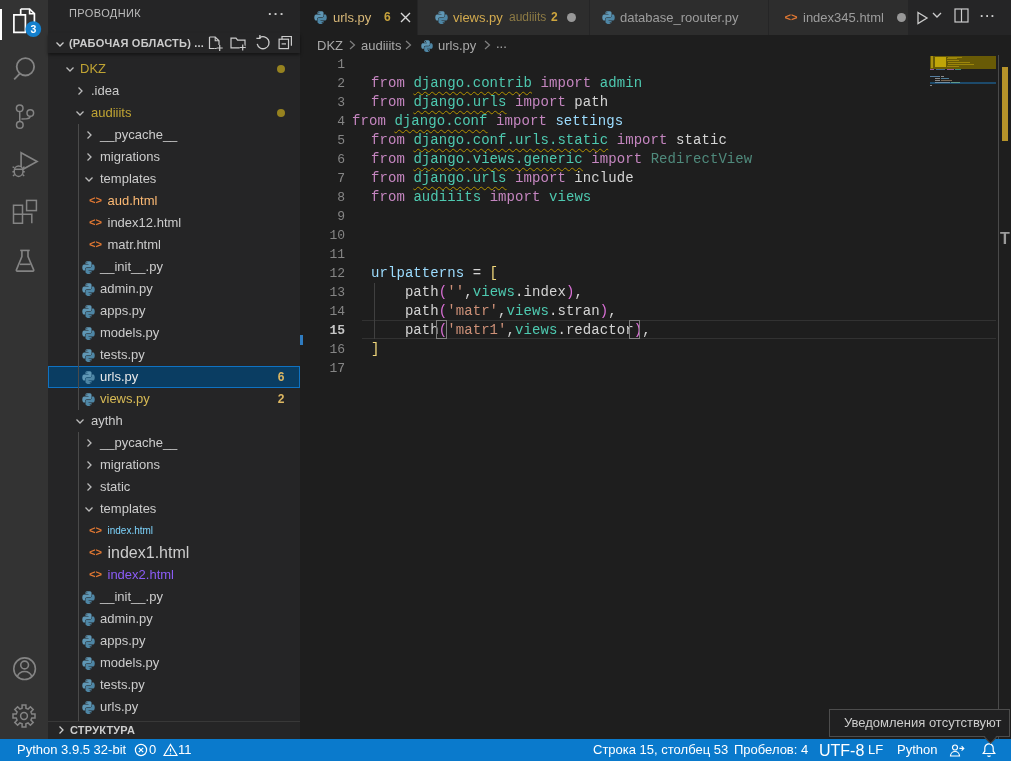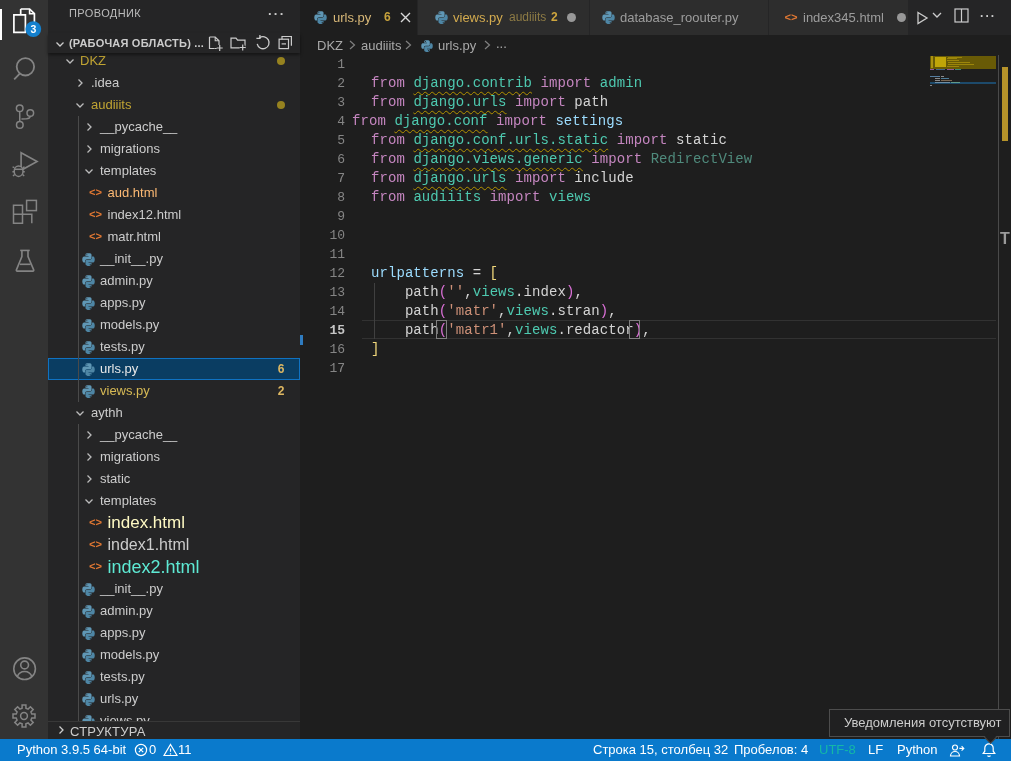--- a/index.html
+++ b/index.html
@@ -192,21 +192,21 @@
 <circle cx="18.6" cy="18.7" r="10.8" fill="none" stroke="#848484" stroke-width="1.6"></circle>
 <circle cx="18.6" cy="15.0" r="3.9" fill="none" stroke="#848484" stroke-width="1.6"></circle>
 <path d="M11.3 26.6 a7.8 7.8 0 0 1 14.6 0" fill="none" stroke="#848484" stroke-width="1.6"></path>
   </svg>
 <svg class="ab" style="left:6px;top:698px" width="40" height="40" viewBox="0 0 40 40">
 <path d="M25.8 10.1 L29.0 10.1 L29.0 13.9 L25.8 13.9 L24.9 16.1 L27.2 18.4 L24.4 21.2 L22.1 18.9 L19.9 19.8 L19.9 23.0 L16.1 23.0 L16.1 19.8 L13.9 18.9 L11.6 21.2 L8.8 18.4 L11.1 16.1 L10.2 13.9 L7.0 13.9 L7.0 10.1 L10.2 10.1 L11.1 7.9 L8.8 5.6 L11.6 2.8 L13.9 5.1 L16.1 4.2 L16.1 1.0 L19.9 1.0 L19.9 4.2 L22.1 5.1 L24.4 2.8 L27.2 5.6 L24.9 7.9 Z" fill="none" stroke="#848484" stroke-width="1.5" transform="translate(0,6)"></path>
 <circle cx="18" cy="18" r="3.4" fill="none" stroke="#848484" stroke-width="1.5"></circle>
   </svg>
 
 <div class="ab" style="left:48px;top:0;width:252px;height:739px;background:#252526;overflow:hidden">
-<div style="position:absolute;left:0;top:8px;width:252px;height:569px" id="treeclip">
+<div style="position:absolute;left:0;top:16px;width:252px;height:569px" id="treeclip">
 <div class="ab" style="left:0px;top:350px;width:252px;height:22px;background:#0a3d62;box-shadow:inset 0 0 0 1px #0f72c2"></div>
 <div class="ab" style="left:29.5px;top:108px;width:1px;height:286px;background:#4a4a4a"></div>
 <div class="ab" style="left:29.5px;top:416px;width:1px;height:305px;background:#4a4a4a"></div>
 <svg class="ab" style="left:14px;top:45px" width="16" height="16" viewBox="0 0 16 16">
         <polyline points="4.5,6.5 8,10 11.5,6.5" fill="none" stroke="#bbbbbb" stroke-width="1.3"></polyline>
       </svg>
 <div class="ab" style="left:32px;top:44px;font-size:13px;line-height:18px;color:#c0a433;white-space:nowrap">DKZ</div>
 <div class="ab" style="left:229px;top:49px;width:8px;height:8px;border-radius:50%;background:#96821f"></div>
 <svg class="ab" style="left:23.5px;top:67px" width="16" height="16" viewBox="0 0 16 16">
         <polyline points="6.5,4.5 10,8 6.5,11.5" fill="none" stroke="#bbbbbb" stroke-width="1.3"></polyline>
@@ -286,25 +286,25 @@
 <div class="ab" style="left:52px;top:440px;font-size:13px;line-height:18px;color:#cccccc;white-space:nowrap">migrations</div>
 <svg class="ab" style="left:33px;top:463px" width="16" height="16" viewBox="0 0 16 16">
         <polyline points="6.5,4.5 10,8 6.5,11.5" fill="none" stroke="#bbbbbb" stroke-width="1.3"></polyline>
       </svg>
 <div class="ab" style="left:52px;top:462px;font-size:13px;line-height:18px;color:#cccccc;white-space:nowrap">static</div>
 <svg class="ab" style="left:33px;top:485px" width="16" height="16" viewBox="0 0 16 16">
         <polyline points="4.5,6.5 8,10 11.5,6.5" fill="none" stroke="#bbbbbb" stroke-width="1.3"></polyline>
       </svg>
 <div class="ab" style="left:52px;top:484px;font-size:13px;line-height:18px;color:#cccccc;white-space:nowrap">templates</div>
 <span class="ab" style="left:39.5px;top:507px;width:16px;height:16px;color:#e37933;font:bold 11px 'Liberation Mono',monospace;text-align:center;line-height:16px">&lt;&gt;</span>
-<div class="ab" style="left:59.5px;top:506px;font-size:17px;line-height:18px;color:#fef9c3;white-space:nowrap">index.html</div>
+<div class="ab" style="left:59.5px;top:506px;font-size:10px;line-height:18px;color:#7dd3fc;white-space:nowrap">index.html</div>
 <span class="ab" style="left:39.5px;top:529px;width:16px;height:16px;color:#e37933;font:bold 11px 'Liberation Mono',monospace;text-align:center;line-height:16px">&lt;&gt;</span>
 <div class="ab" style="left:59.5px;top:528px;font-size:16px;line-height:18px;color:#cccccc;white-space:nowrap">index1.html</div>
 <span class="ab" style="left:39.5px;top:551px;width:16px;height:16px;color:#e37933;font:bold 11px 'Liberation Mono',monospace;text-align:center;line-height:16px">&lt;&gt;</span>
-<div class="ab" style="left:59.5px;top:550px;font-size:18px;line-height:18px;color:#5eead4;white-space:nowrap">index2.html</div>
+<div class="ab" style="left:59.5px;top:550px;font-size:13px;line-height:18px;color:#8b5cf6;white-space:nowrap">index2.html</div>
 <svg class="ab" style="left:34.0px;top:574.5px" width="13" height="13" viewBox="0 0 128 128">
         <path fill="#5f97b5" d="M63.9 2c-5.1 0-10 .4-14.3 1.2C37 5.4 34.7 10.1 34.7 18.5v11.4h29.8v3.8H23.4c-8.7 0-16.3 5.2-18.7 15.1-2.7 11.4-2.9 18.5 0 30.4 2.1 8.9 7.2 15.1 15.8 15.1h10.3V80.7c0-9.8 8.5-18.5 18.7-18.5h29.7c8.3 0 14.9-6.8 14.9-15.2V18.5c0-8.1-6.9-14.2-14.9-15.5C74.2 2.4 69 2 63.9 2zM47.8 11.1c3.1 0 5.6 2.6 5.6 5.7 0 3.1-2.5 5.7-5.6 5.7-3.1 0-5.6-2.6-5.6-5.7 0-3.2 2.5-5.7 5.6-5.7z"></path>
         <path fill="#4e86a5" d="M97.6 33.7v13.3c0 10.2-8.7 18.8-18.7 18.8H49.2c-8.2 0-14.9 7-14.9 15.2v28.5c0 8.1 7 12.9 14.9 15.2 9.5 2.8 18.5 3.3 29.7 0 7.5-2.2 14.9-6.5 14.9-15.2v-11.4H64v-3.8h44.6c8.7 0 11.9-6 14.9-15.1 3.1-9.3 3-18.3 0-30.4-2.1-8.7-6.2-15.1-14.9-15.1h-11zM80.9 105.9c3.1 0 5.6 2.6 5.6 5.7 0 3.2-2.5 5.7-5.6 5.7-3.1 0-5.6-2.6-5.6-5.7 0-3.1 2.5-5.7 5.6-5.7z"></path>
       </svg>
 <div class="ab" style="left:52px;top:572px;font-size:13px;line-height:18px;color:#cccccc;white-space:nowrap">__init__.py</div>
 <svg class="ab" style="left:34.0px;top:596.5px" width="13" height="13" viewBox="0 0 128 128">
         <path fill="#5f97b5" d="M63.9 2c-5.1 0-10 .4-14.3 1.2C37 5.4 34.7 10.1 34.7 18.5v11.4h29.8v3.8H23.4c-8.7 0-16.3 5.2-18.7 15.1-2.7 11.4-2.9 18.5 0 30.4 2.1 8.9 7.2 15.1 15.8 15.1h10.3V80.7c0-9.8 8.5-18.5 18.7-18.5h29.7c8.3 0 14.9-6.8 14.9-15.2V18.5c0-8.1-6.9-14.2-14.9-15.5C74.2 2.4 69 2 63.9 2zM47.8 11.1c3.1 0 5.6 2.6 5.6 5.7 0 3.1-2.5 5.7-5.6 5.7-3.1 0-5.6-2.6-5.6-5.7 0-3.2 2.5-5.7 5.6-5.7z"></path>
         <path fill="#4e86a5" d="M97.6 33.7v13.3c0 10.2-8.7 18.8-18.7 18.8H49.2c-8.2 0-14.9 7-14.9 15.2v28.5c0 8.1 7 12.9 14.9 15.2 9.5 2.8 18.5 3.3 29.7 0 7.5-2.2 14.9-6.5 14.9-15.2v-11.4H64v-3.8h44.6c8.7 0 11.9-6 14.9-15.1 3.1-9.3 3-18.3 0-30.4-2.1-8.7-6.2-15.1-14.9-15.1h-11zM80.9 105.9c3.1 0 5.6 2.6 5.6 5.7 0 3.2-2.5 5.7-5.6 5.7-3.1 0-5.6-2.6-5.6-5.7 0-3.1 2.5-5.7 5.6-5.7z"></path>
       </svg>
 <div class="ab" style="left:52px;top:594px;font-size:13px;line-height:18px;color:#cccccc;white-space:nowrap">admin.py</div>
@@ -364,44 +364,44 @@
 <svg class="ab" style="left:277px;top:34px" width="20" height="20" viewBox="0 0 20 20">
 <path d="M5 11.5 V2.5 H14.4 V11.8" fill="none" stroke="#cccccc" stroke-width="1.2"></path>
 <rect x="2.1" y="5.2" width="9.4" height="9.4" fill="#252526" stroke="#cccccc" stroke-width="1.2"></rect>
 <line x1="4.6" y1="9.9" x2="9" y2="9.9" stroke="#cccccc" stroke-width="1.2"></line>
   </svg>
 
 <div class="ab" style="left:48px;top:721px;width:252px;height:18px;background:#252526;border-top:1px solid #383838"></div>
 <svg class="ab" style="left:53px;top:722px" width="16" height="16" viewBox="0 0 16 16">
     <polyline points="6.5,4.5 10,8 6.5,11.5" fill="none" stroke="#cccccc" stroke-width="1.3"></polyline>
   </svg>
-<span class="ab" style="left:70px;top:724px;font-size:13px;font-weight:normal;color:#cccccc;letter-spacing:0.2px">СТРУКТУРА</span>
+<span class="ab" style="left:70px;top:724px;font-size:11px;font-weight:bold;color:#cccccc;letter-spacing:0.2px">СТРУКТУРА</span>
 
 <div class="ab" style="left:829px;top:709px;width:181px;height:28px;background:#202021;border:1px solid #4d4d4d;z-index:6"></div>
 <span class="ab" style="left:844px;top:715px;font-size:13px;color:#cccccc;z-index:7">Уведомления отсутствуют</span>
 <div class="ab" style="left:986px;top:733px;width:9px;height:9px;background:#202021;border-right:1px solid #4d4d4d;border-bottom:1px solid #4d4d4d;transform:rotate(45deg);z-index:6"></div>
 
 <div class="ab" style="left:0;top:739px;width:1011px;height:22px;background:#0a7acc"></div>
-<span class="ab" style="left:17px;top:742px;font-size:13px;color:#ffffff">Python 3.9.5 64-bit</span>
+<span class="ab" style="left:17px;top:742px;font-size:13px;color:#ffffff">Python 3.9.5 32-bit</span>
 <svg class="ab" style="left:134px;top:743px" width="14" height="14" viewBox="0 0 14 14">
 <circle cx="7" cy="7" r="5.6" fill="none" stroke="#ffffff" stroke-width="1.2"></circle>
 <path d="M4.8 4.8 L9.2 9.2 M9.2 4.8 L4.8 9.2" stroke="#ffffff" stroke-width="1.2"></path>
   </svg>
 <svg class="ab" style="left:163px;top:743px" width="15" height="14" viewBox="0 0 15 14">
 <path d="M7.5 1.5 L14 12.5 H1 Z" fill="none" stroke="#ffffff" stroke-width="1.2"></path>
 <path d="M7.5 5.5 v3.2 M7.5 10.3 v1.2" stroke="#ffffff" stroke-width="1.2"></path>
   </svg>
 <svg class="ab" style="left:949px;top:743px" width="16" height="15" viewBox="0 0 16 15">
 <circle cx="6" cy="4.5" r="2.5" fill="none" stroke="#ffffff" stroke-width="1.2"></circle>
 <path d="M1.5 13 a4.5 4.5 0 0 1 9 0 Z" fill="none" stroke="#ffffff" stroke-width="1.2"></path>
 <path d="M10.5 5.5 h5 M13 3 l2.5 2.5 -2.5 2.5" fill="none" stroke="#ffffff" stroke-width="1.2" transform="scale(0.9) translate(1 0.5)"></path>
   </svg>
 <svg class="ab" style="left:981px;top:742px" width="16" height="16" viewBox="0 0 16 16">
 <path d="M8 1.8 a4.2 4.2 0 0 1 4.2 4.2 v3.2 l1.6 2.3 H2.2 l1.6 -2.3 V6 A4.2 4.2 0 0 1 8 1.8 Z" fill="none" stroke="#ffffff" stroke-width="1.2"></path>
 <path d="M6.6 13.5 a1.5 1.5 0 0 0 2.8 0" fill="none" stroke="#ffffff" stroke-width="1.2"></path>
   </svg>
 <span class="ab" style="left:149px;top:742px;font-size:13px;color:#ffffff">0</span>
 <span class="ab" style="left:178px;top:742px;font-size:13px;color:#ffffff">11</span>
-<span class="ab" style="left:593px;top:742px;font-size:13px;color:#ffffff">Строка 15, столбец 32</span>
+<span class="ab" style="left:593px;top:742px;font-size:13px;color:#ffffff">Строка 15, столбец 53</span>
 <span class="ab" style="left:734px;top:742px;font-size:13px;color:#ffffff">Пробелов: 4</span>
-<span class="ab" style="left:819px;top:742px;font-size:13px;color:#14b8a6">UTF-8</span>
+<span class="ab" style="left:819px;top:742px;font-size:16px;color:#ffffff">UTF-8</span>
 <span class="ab" style="left:868px;top:742px;font-size:13px;color:#ffffff">LF</span>
 <span class="ab" style="left:897px;top:742px;font-size:13px;color:#ffffff">Python</span>
 
 </body></html>

